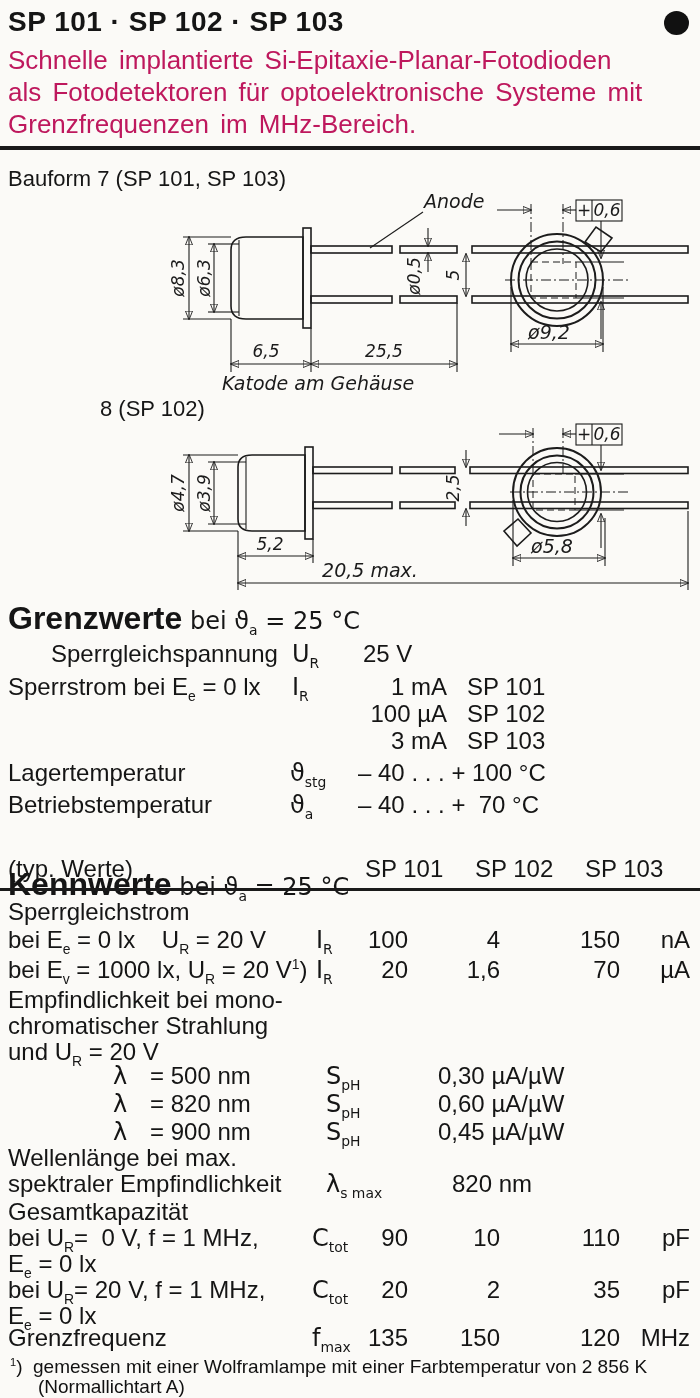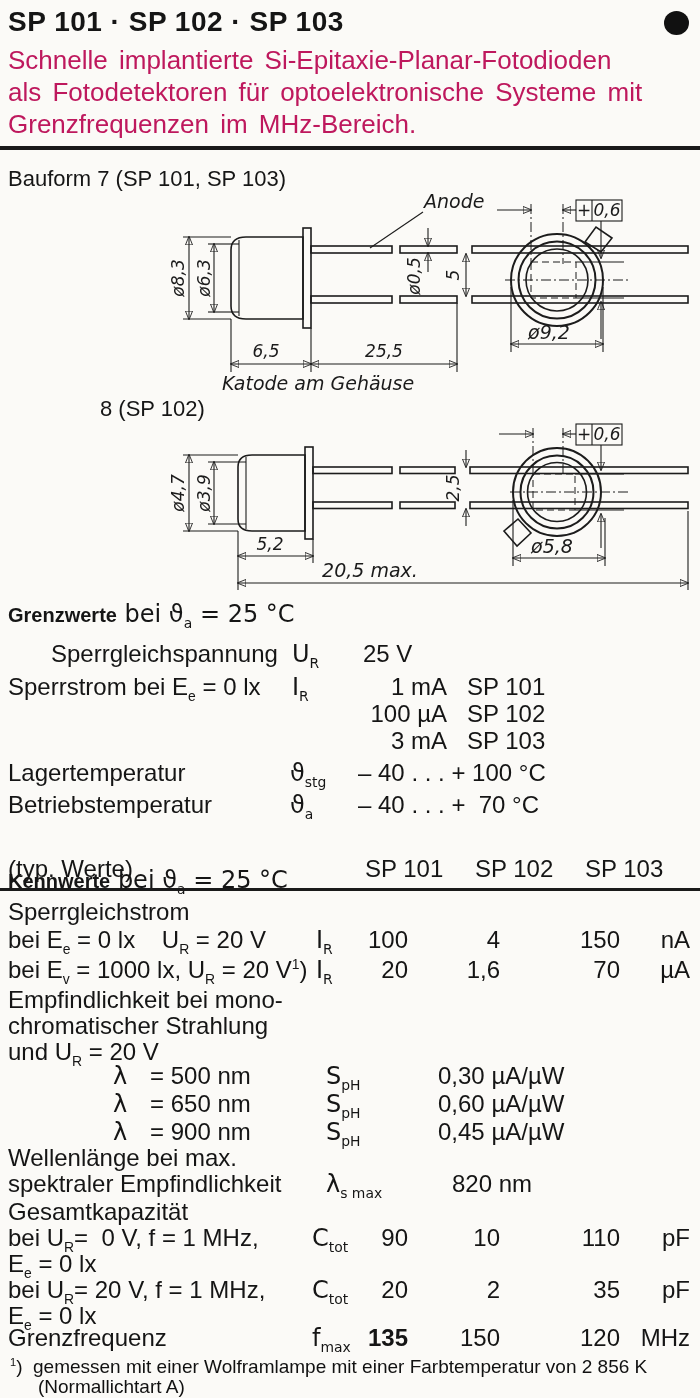--- a/index.html
+++ b/index.html
@@ -8,21 +8,21 @@
     background:#fbfaf7;color:#151515;
     font-family:"Liberation Sans",sans-serif;
     -webkit-font-smoothing:antialiased;
   }
   .abs{position:absolute;}
   .title{font-size:28px;font-weight:bold;letter-spacing:.5px;}
   .dot{width:25px;height:24px;border-radius:50%;background:#111;}
   .subline{font-size:26px;line-height:32px;word-spacing:4px;color:#be185d;}
   .rule{background:#1a1a1a;}
   .caption{font-size:22px;color:#161616;}
-  .h-bold{font-size:20px;font-weight:bold;}
+  .h-bold{font-size:32px;font-weight:bold;}
   .h-rest{font-size:24px;font-family:"DejaVu Sans","Liberation Sans",sans-serif;}
   .row-text{font-size:24px;white-space:pre;}
   .sym{font-family:"DejaVu Sans","Liberation Sans",sans-serif;}
   sub{font-size:0.58em;}
   sup{font-size:0.58em;}
   .val-r{text-align:right;}
   .colhead{font-size:24px;}
   .footnote{font-size:19px;white-space:pre;color:#111;}
   
   .draw line,.draw path,.draw rect,.draw circle,.draw polygon{stroke:#1c1c1c;fill:none;}
@@ -256,21 +256,21 @@
 <div class="abs row-text" style="left:8px;top:986px;">Empfindlichkeit bei mono-</div>
 <div class="abs row-text" style="left:8px;top:1012px;">chromatischer Strahlung</div>
 <div class="abs row-text" style="left:8px;top:1038px;"><span>und U</span><sub>R</sub><span> = 20 V</span></div>
 
 <div class="abs row-text sym" style="left:113px;top:1062px;">λ</div>
 <div class="abs row-text" style="left:150px;top:1062px;">= 500 nm</div>
 <div class="abs row-text sym" style="left:326px;top:1062px;"><span>S</span><sub>pH</sub></div>
 <div class="abs row-text" style="left:438px;top:1062px;">0,30 µA/µW</div>
 
 <div class="abs row-text sym" style="left:113px;top:1090px;">λ</div>
-<div class="abs row-text" style="left:150px;top:1090px;">= 650 nm</div>
+<div class="abs row-text" style="left:150px;top:1090px;">= 820 nm</div>
 <div class="abs row-text sym" style="left:326px;top:1090px;"><span>S</span><sub>pH</sub></div>
 <div class="abs row-text" style="left:438px;top:1090px;">0,60 µA/µW</div>
 
 <div class="abs row-text sym" style="left:113px;top:1118px;">λ</div>
 <div class="abs row-text" style="left:150px;top:1118px;">= 900 nm</div>
 <div class="abs row-text sym" style="left:326px;top:1118px;"><span>S</span><sub>pH</sub></div>
 <div class="abs row-text" style="left:438px;top:1118px;text-align:center;">0,45 µA/µW</div>
 
 <div class="abs row-text" style="left:8px;top:1144px;">Wellenlänge bei max.</div>
 <div class="abs row-text" style="left:8px;top:1170px;">spektraler Empfindlichkeit</div>
@@ -290,19 +290,19 @@
 <div class="abs row-text" style="left:8px;top:1276px;"><span>bei U</span><sub>R</sub><span>= 20 V, f = 1 MHz,</span></div>
 <div class="abs row-text" style="left:8px;top:1302px;"><span>E</span><sub>e</sub><span> = 0 lx</span></div>
 <div class="abs row-text sym" style="left:312px;top:1276px;"><span>C</span><sub>tot</sub></div>
 <div class="abs row-text val-r" style="left:340px;top:1276px;width:68px;">20</div>
 <div class="abs row-text val-r" style="left:432px;top:1276px;width:68px;">2</div>
 <div class="abs row-text val-r" style="left:552px;top:1276px;width:68px;">35</div>
 <div class="abs row-text val-r" style="left:630px;top:1276px;width:60px;">pF</div>
 
 <div class="abs row-text" style="left:8px;top:1324px;"><span>Grenzfrequenz</span></div>
 <div class="abs row-text sym" style="left:312px;top:1324px;"><span>f</span><sub>max</sub></div>
-<div class="abs row-text val-r" style="left:340px;top:1324px;width:68px;font-weight:bold;">135</div>
+<div class="abs row-text val-r" style="left:340px;top:1324px;width:68px;">135</div>
 <div class="abs row-text val-r" style="left:432px;top:1324px;width:68px;">150</div>
 <div class="abs row-text val-r" style="left:552px;top:1324px;width:68px;">120</div>
 <div class="abs row-text val-r" style="left:630px;top:1324px;width:60px;">MHz</div>
 
 <div class="abs footnote" style="left:10px;top:1356px;"><sup>1</sup><span>)  gemessen mit einer Wolframlampe mit einer Farbtemperatur von 2 856 K</span></div>
 <div class="abs footnote" style="left:38px;top:1376px;">(Normallichtart A)</div>
 
 </body></html>

